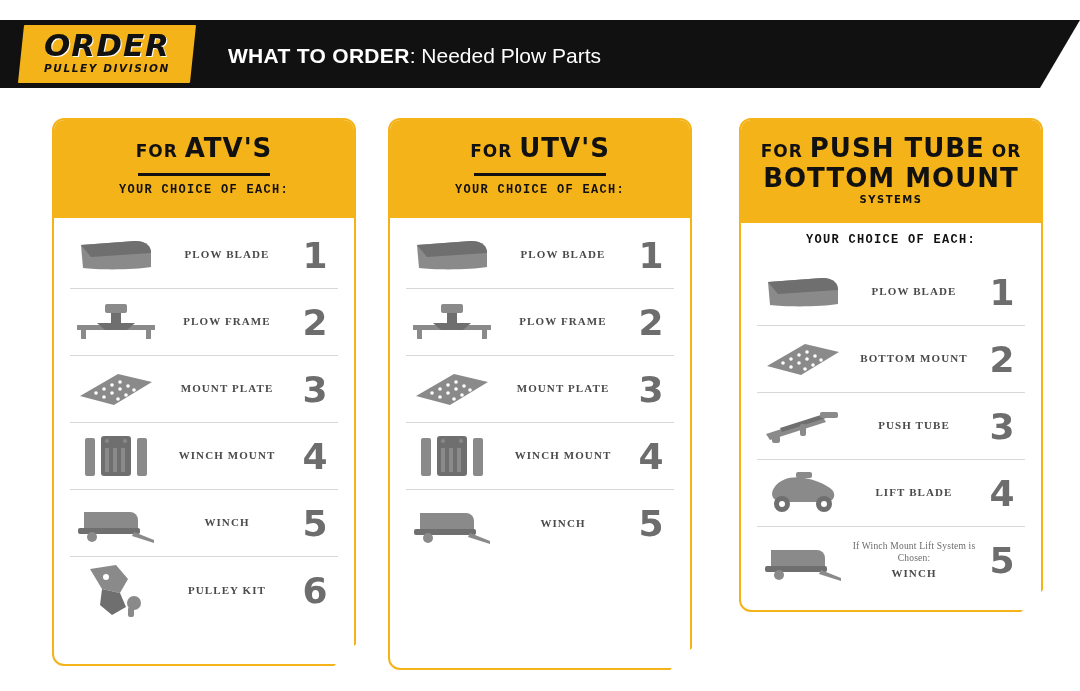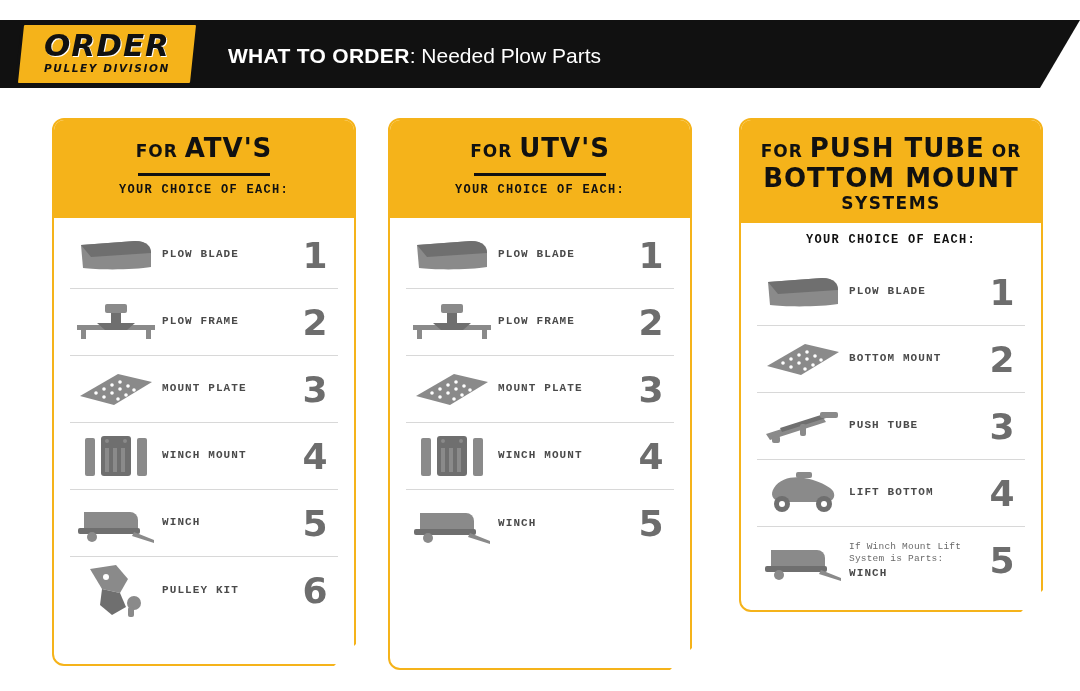--- a/index.html
+++ b/index.html
@@ -101,22 +101,22 @@
   .row {
     display: flex; align-items: center;
     height: 67px;
     border-bottom: 1px solid #d8d8d8;
   }
   .row:last-child { border-bottom: none; }
   .row .icon {
     width: 92px; display: flex; align-items: center; justify-content: center;
   }
   .row .label {
-    flex: 1; text-align: left;
-    font-family: Liberation Mono, monospace;
+    flex: 1; text-align: center;
+    font-family: Liberation Serif, serif;
     font-size: 11px; font-weight: bold; letter-spacing: 1.1px;
     color: #4a4a4a;
     line-height: 1.25;
   }
   .row .label .note {
     display: block;
     font-size: 9.5px; font-weight: normal; letter-spacing: 0.2px;
     color: #6a6a6a;
     margin-bottom: 2px;
   }
@@ -355,21 +355,21 @@
       </div>
 
     </div>
   </div>
 
   <div class="card notch" id="card-push">
     <div class="card-head">
       <div class="card-title">
         <span class="small">FOR </span><span class="big">PUSH TUBE</span><span class="small"> OR</span>
         <div class="big">BOTTOM MOUNT</div>
-        <div style="font-size:17px;letter-spacing:1.5px;">SYSTEMS</div>
+        <div style="font-size:10px;letter-spacing:1.5px;">SYSTEMS</div>
       </div>
     </div>
     <div class="choice choice-white">YOUR CHOICE OF EACH:</div>
     <div class="rows">
 
       <div class="row">
         <div class="icon">
           <svg width="78" height="36" viewBox="0 0 78 36">
               <path class="g1" d="M4 8 L58 4 C70 4 74 10 74 16 L74 30 C58 33 20 33 6 31 Z"></path>
               <path class="g2" d="M4 8 L58 4 C70 4 74 10 74 16 L14 20 Z"></path>
@@ -420,35 +420,35 @@
         <div class="icon">
           <svg width="86" height="46" viewBox="0 0 86 46">
               <path class="g1" d="M14 18 C20 8 34 6 44 8 C56 10 64 14 70 18 C76 22 76 30 68 32 L20 32 C12 30 10 24 14 18 Z"></path>
               <circle class="g2" cx="22" cy="34" r="8"></circle>
               <circle class="g2" cx="64" cy="34" r="8"></circle>
               <circle cx="22" cy="34" r="3" fill="#ffffff"></circle>
               <circle cx="64" cy="34" r="3" fill="#ffffff"></circle>
               <rect class="g1" x="36" y="2" width="16" height="6" rx="2"></rect>
             </svg>
         </div>
-        <div class="label">LIFT BOTTOM</div>
+        <div class="label">LIFT BLADE</div>
         <div class="num">4</div>
       </div>
 
       <div class="row">
         <div class="icon">
           <svg width="84" height="42" viewBox="0 0 84 42">
               <path class="g1" d="M10 10 h46 a8 8 0 0 1 8 8 v8 h-54 z"></path>
               <rect class="g2" x="4" y="26" width="62" height="6" rx="2"></rect>
               <circle class="g1" cx="18" cy="35" r="5"></circle>
               <path class="g1" d="M60 30 L80 38 L80 41 L58 34 Z"></path>
             </svg>
         </div>
         <div class="label">
-          <span class="note">If Winch Mount Lift System is Parts:</span>
+          <span class="note">If Winch Mount Lift System is Chosen:</span>
           <span>WINCH</span>
         </div>
         <div class="num">5</div>
       </div>
 
     </div>
   </div>
 
 </div>
 

